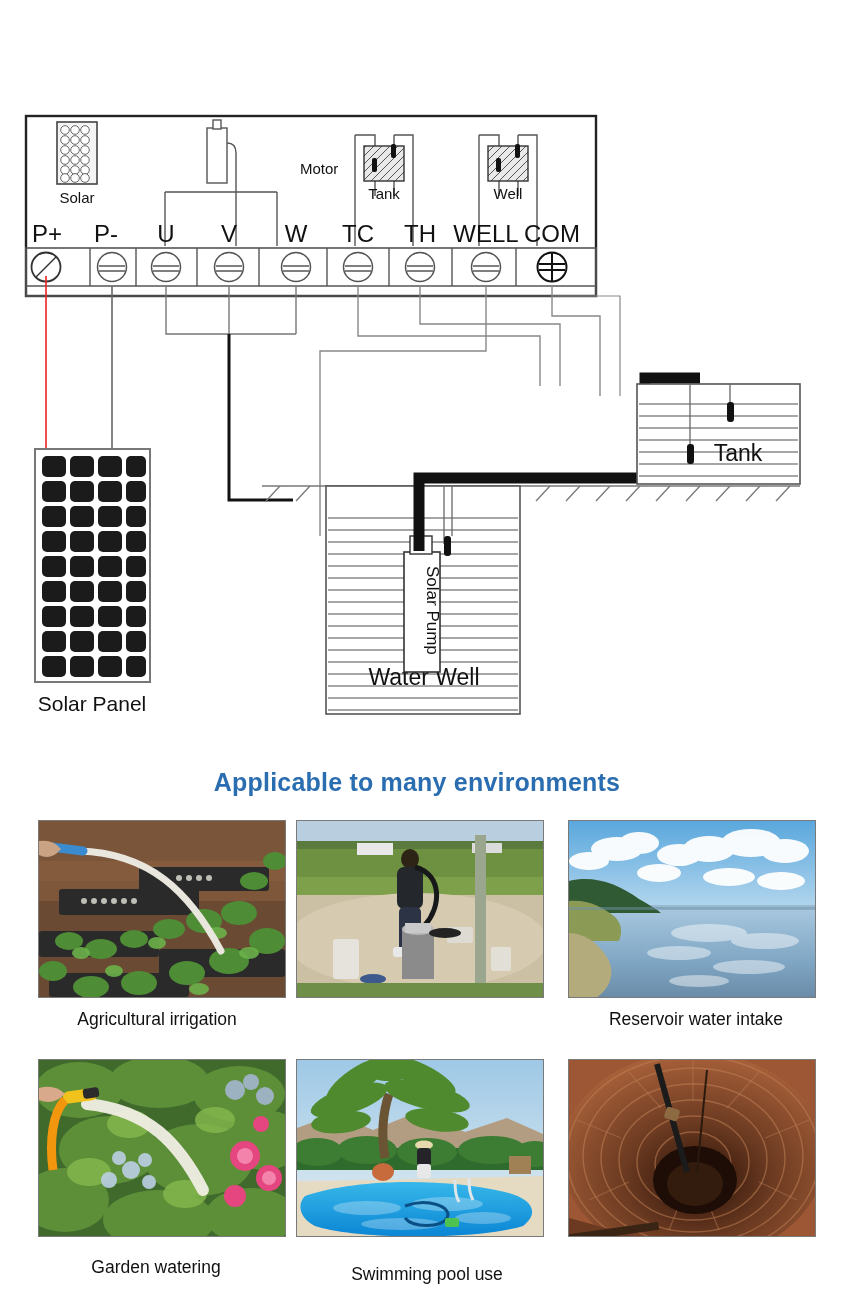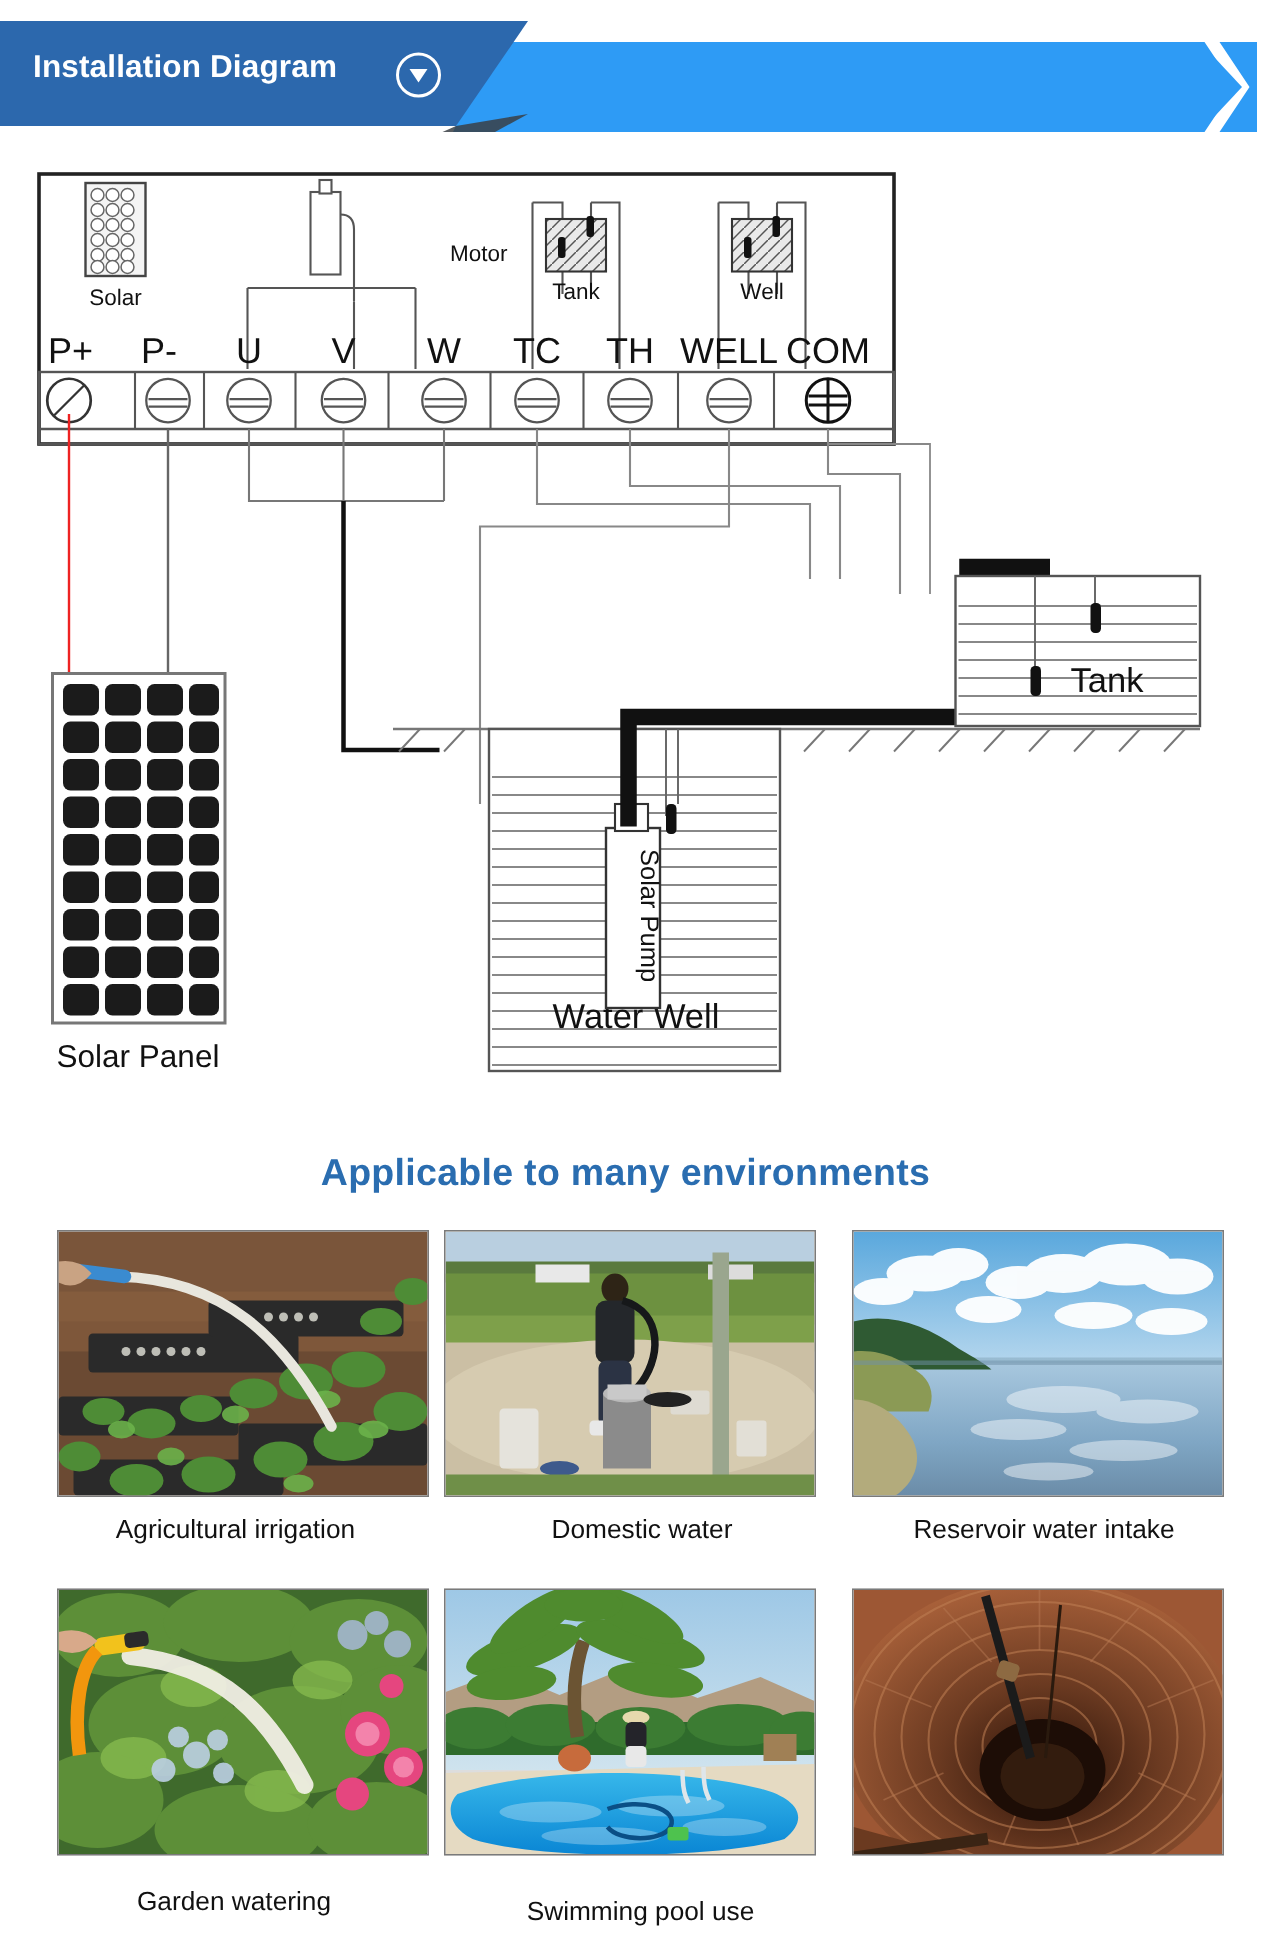--- a/index.html
+++ b/index.html
@@ -68,40 +68,20 @@
   .cap-shift-c { transform: translateX(4px); }
   .cap-r2-a { transform: translateX(-6px) translateY(9px); }
   .cap-r2-b { transform: translateX(7px) translateY(16px); }
   .cap-r2-c { transform: translateX(2px) translateY(6px); }
 </style>
 </head>
 <body>
 
 <div class="page">
 
-  <div class="banner">
-    <svg width="850" height="88" viewBox="0 0 850 88" xmlns="http://www.w3.org/2000/svg">
-
-      <polygon points="330,28 800,28 828,58 800,88 302,88" fill="#2e9bf5"></polygon>
-
-      <g fill="#2e9bf5">
-        <polygon points="757,28 775,28 795,58 775,88 757,88 777,58"></polygon>
-        <polygon points="785,28 803,28 823,58 803,88 785,88 805,58"></polygon>
-        <polygon points="813,28 838,28 838,88 813,88 833,58"></polygon>
-      </g>
-
-      <polygon points="0,14 352,14 304,84 0,84" fill="#2c68ad"></polygon>
-
-      <polygon points="304,84 352,76 330,88 295,88" fill="#3a3f45" opacity="0.85"></polygon>
-    </svg>
-    <div class="banner-title">Installation Diagram</div>
-    <div class="banner-badge">
-        <i></i>
-      </div>
-  </div>
 
   <div class="diagram">
     <svg width="850" height="640" viewBox="0 0 850 640" xmlns="http://www.w3.org/2000/svg">
       <defs>
         <pattern id="hatchDark" width="8" height="8" patternUnits="userSpaceOnUse">
           <rect width="8" height="8" fill="#e9e9e9"></rect>
           <path d="M0,8 L8,0" stroke="#555" stroke-width="1"></path>
         </pattern>
       </defs>
 
@@ -477,21 +457,20 @@
             </g>
 
             <rect x="36" y="118" width="26" height="40" rx="3" fill="#e5e3dc"></rect>
             <rect x="150" y="106" width="26" height="16" rx="2" fill="#dedbd2"></rect>
             <rect x="194" y="126" width="20" height="24" rx="2" fill="#e2dfd6"></rect>
             <ellipse cx="76" cy="158" rx="13" ry="5" fill="#3e5a8c"></ellipse>
             <ellipse cx="148" cy="112" rx="16" ry="5" fill="#222"></ellipse>
             <rect x="0" y="162" width="246" height="14" fill="#6f8f48"></rect>
           </svg>
         </div>
-        <div class="caption cap-shift-b">Domestic water</div>
       </div>
 
       <div class="cell c2">
         <div class="photo">
           <svg width="246" height="176" viewBox="0 0 246 176" xmlns="http://www.w3.org/2000/svg">
             <defs>
               <linearGradient id="skyG" x1="0" y1="0" x2="0" y2="1">
                 <stop offset="0%" stop-color="#5aa8dd"></stop>
                   <stop offset="100%" stop-color="#b8d8ee"></stop>
               </linearGradient>

